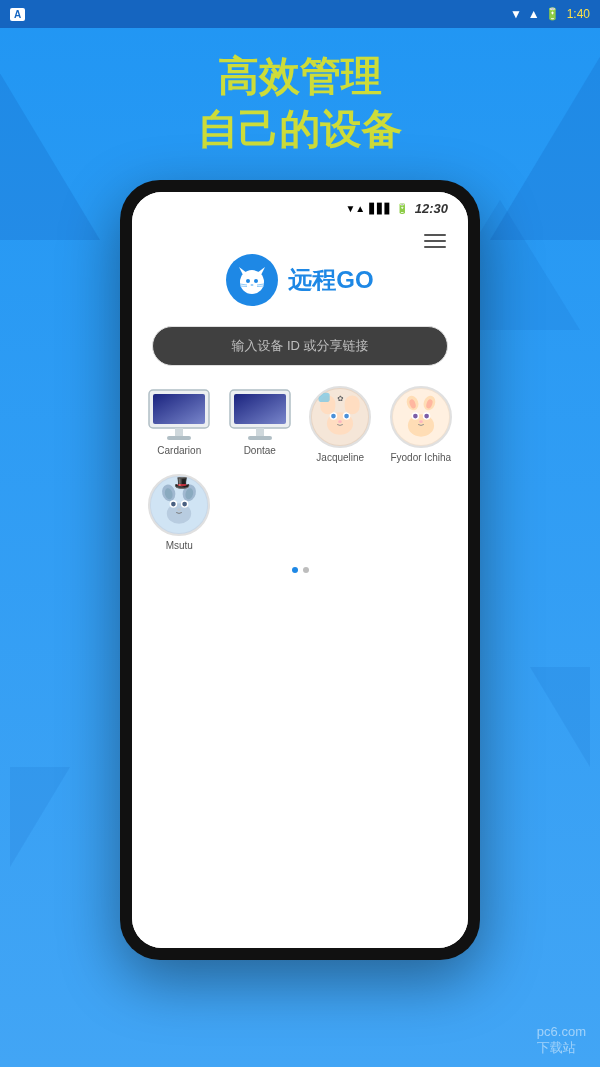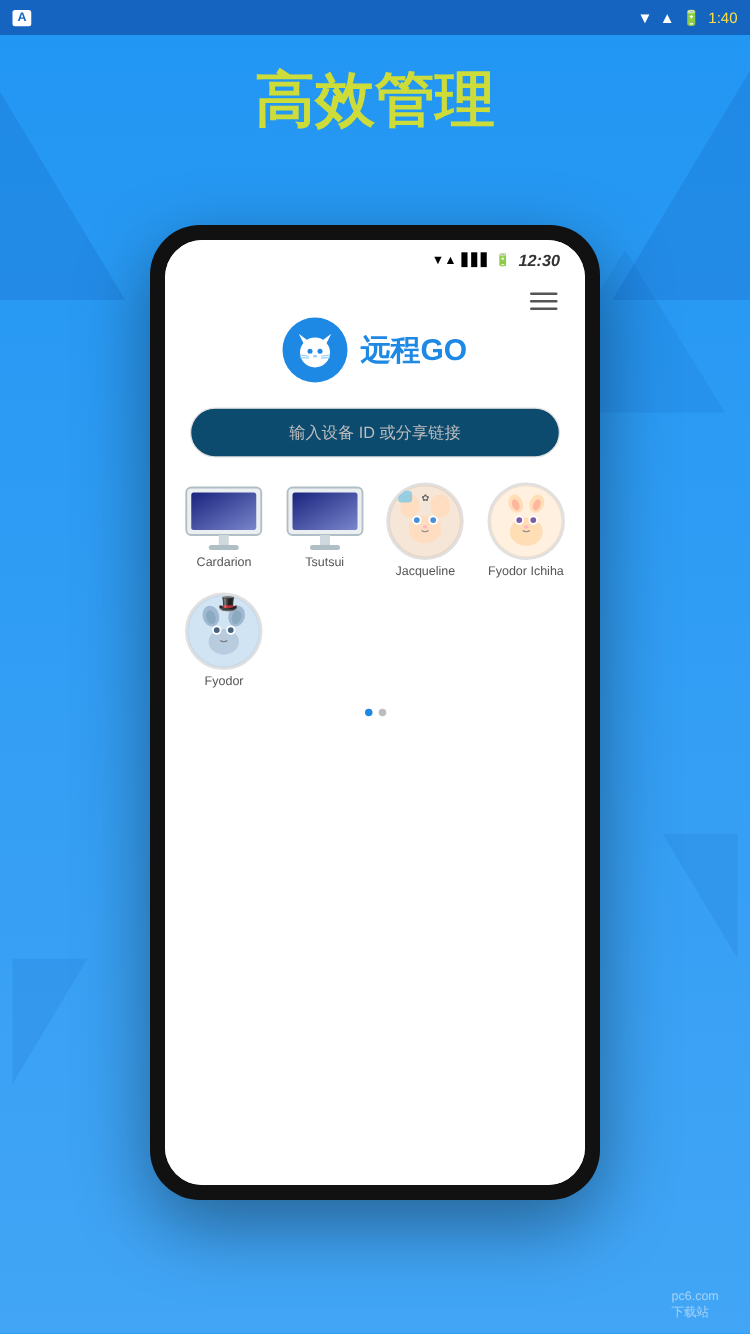--- a/index.html
+++ b/index.html
@@ -97,21 +97,21 @@
       opacity: 0.15;
     }
 
     
     .hero-text {
       position: absolute;
       top: 50px;
       width: 100%;
       text-align: center;
       color: #CDDC39;
-      font-size: 48px;
+      font-size: 41px;
       font-weight: bold;
       line-height: 1.3;
       z-index: 10;
     }
 
     
     .phone-mockup {
       position: absolute;
       top: 180px;
       left: 50%;
@@ -204,21 +204,21 @@
 
     
     .search-bar {
       margin: 0 20px 20px;
       border: 1.5px solid #E0E0E0;
       border-radius: 30px;
       padding: 10px 20px;
       text-align: center;
       color: #BDBDBD;
       font-size: 13px;
-      background: #0c4a6e;
+      background: #404040;
     }
 
     
     .device-grid {
       display: grid;
       grid-template-columns: repeat(4, 1fr);
       gap: 10px;
       padding: 0 12px;
     }
     .device-item {
@@ -249,23 +249,23 @@
       background: #BDBDBD;
     }
     .dot.active {
       background: #1E88E5;
     }
 
     
     .watermark {
       position: absolute;
       bottom: 10px;
-      right: 25px;
+      right: 14px;
       color: rgba(255,255,255,0.7);
-      font-size: 10px;
+      font-size: 13px;
       z-index: 30;
     }
     .watermark span {
       color: rgba(255,255,255,0.5);
     }
 
     
     .signal-icons {
       display: flex;
       align-items: center;
@@ -290,20 +290,21 @@
   <div class="status-bar-right">
     <span>▼</span>
     <span>▲</span>
     <span>🔋</span>
     <span style="color:#fde047;font-size:12px;">1:40</span>
   </div>
 </div>
 
 <div class="hero-text">
   <div>高效管理</div>
+  <div>自己的设备</div>
 </div>
 
 <div class="phone-mockup">
   <div class="phone-screen">
 
     <div class="phone-status">
       <div class="signal-icons">
         <span style="font-size:10px;">▼▲</span>
         <span style="font-size:10px;">▋▋▋</span>
         <span style="font-size:10px;">🔋</span>
@@ -368,21 +369,21 @@
               <defs>
                 <linearGradient id="g_Thomas" x1="0%" y1="0%" x2="100%" y2="100%">
                   <stop offset="0%" stop-color="#1a237e"></stop>
                   <stop offset="100%" stop-color="#7986CB"></stop>
                 </linearGradient>
               </defs>
               <rect x="8" y="8" width="52" height="30" rx="2" fill="url(#g_Thomas)"></rect>
               <rect x="30" y="42" width="8" height="8" fill="#CFD8DC"></rect>
               <rect x="22" y="50" width="24" height="4" rx="2" fill="#B0BEC5"></rect>
             </svg>
-            <span class="device-label">Tsutsui</span>
+            <span class="device-label">Dontae</span>
           </div>
           <div class="device-item">
             <div style="width: 62px; height: 62px; border-radius: 50%; background: rgb(232, 213, 196); display: flex; align-items: center; justify-content: center; font-size: 30px; border: 2px solid rgb(224, 224, 224); overflow: hidden;">
               <svg width="62" height="62" viewBox="0 0 62 62">
                 <circle cx="31" cy="31" r="30" fill="#F5E6D8"></circle>
         <ellipse cx="31" cy="38" rx="14" ry="12" fill="#FFDDC1"></ellipse>
         <circle cx="24" cy="30" r="4" fill="white"></circle>
                 <circle cx="38" cy="30" r="4" fill="white"></circle>
         <circle cx="24" cy="30" r="2.5" fill="#4A90D9"></circle>
                 <circle cx="38" cy="30" r="2.5" fill="#4A90D9"></circle>
@@ -426,21 +427,21 @@
         <ellipse cx="42" cy="19" rx="4" ry="6" fill="#8AAABF" transform="rotate(15,42,19)"></ellipse>
         <circle cx="25" cy="30" r="4" fill="white"></circle>
                 <circle cx="37" cy="30" r="4" fill="white"></circle>
         <circle cx="25" cy="30" r="2.5" fill="#4A6080"></circle>
                 <circle cx="37" cy="30" r="2.5" fill="#4A6080"></circle>
         <ellipse cx="31" cy="36" rx="2" ry="1.5" fill="#C0C8D0"></ellipse>
         <path d="M28 39 Q31 41 34 39" stroke="#777" stroke-width="1" fill="none"></path>
         <text x="26" y="12" font-size="14">🎩</text>
       </svg>
             </div>
-            <span class="device-label">Fyodor</span>
+            <span class="device-label">Msutu</span>
           </div>
         </div>
 
       <div class="page-indicator">
         <div class="dot active"></div>
         <div class="dot"></div>
       </div>
     </div>
   </div>
 </div>

